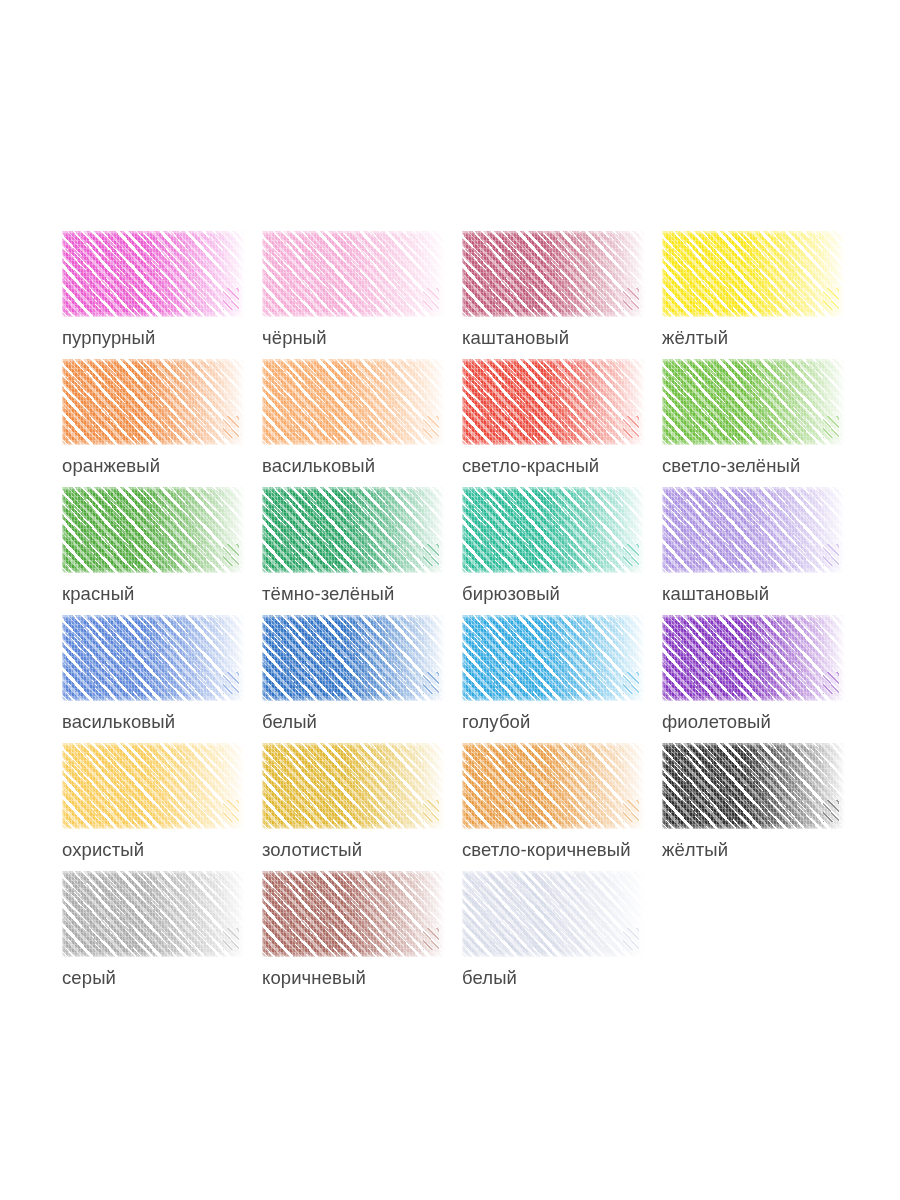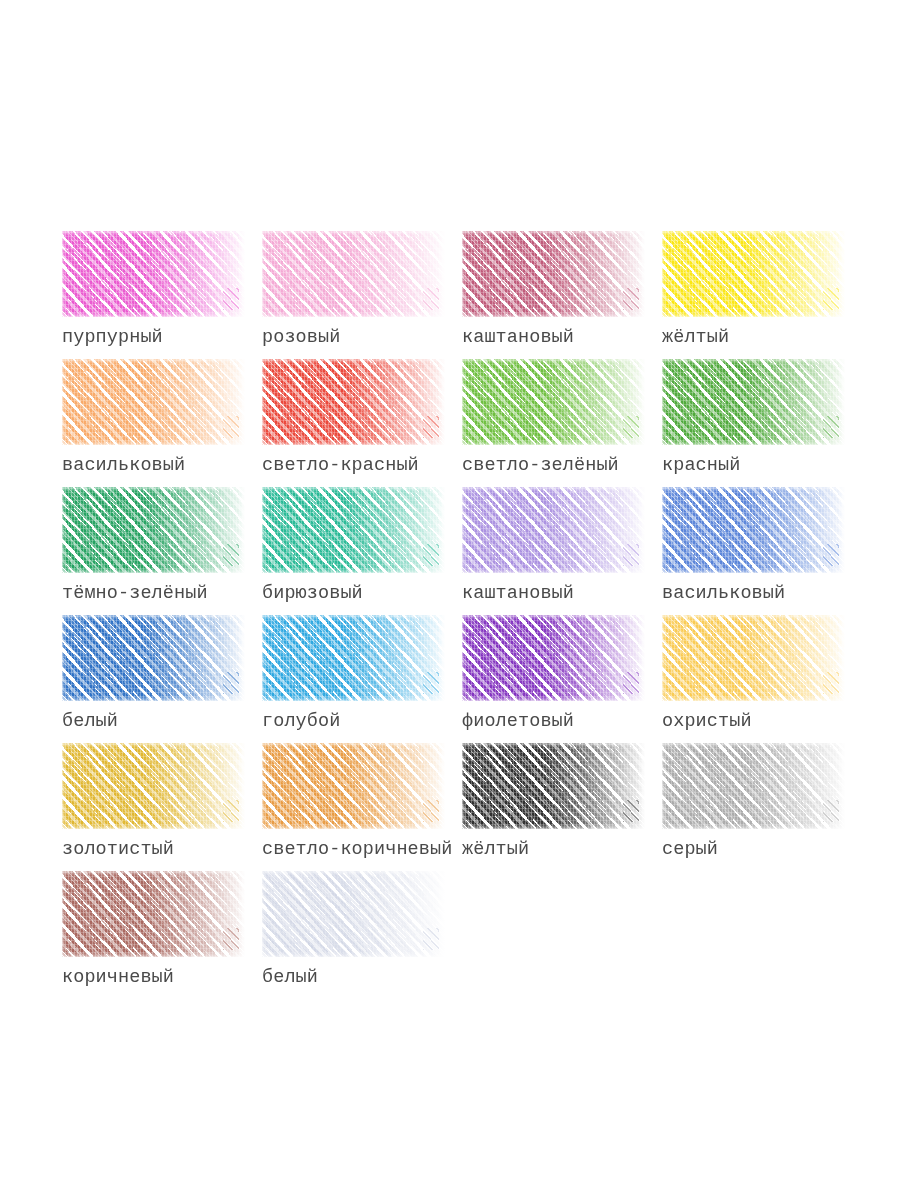--- a/index.html
+++ b/index.html
@@ -3,21 +3,21 @@
 <meta charset="utf-8">
 <title>Colour pencil swatch chart</title>
 <style>
   html,body{margin:0;padding:0;}
   body{
     width:900px;height:1200px;
     background:#ffffff;
     font-family:"Liberation Sans","DejaVu Sans",sans-serif;
     overflow:hidden;
   }
-  .sheet{position:relative;width:900px;height:1200px;background:#fff;font-family:Liberation Mono, monospace;}
+  .sheet{position:relative;width:900px;height:1200px;background:#fff;}
 
   
   .grid{
     position:absolute;
     left:62px; top:231px;
     width:800px;
     display:grid;
     grid-template-columns:repeat(4,200px);
     grid-auto-rows:128px;
   }
@@ -137,21 +137,21 @@
         <div class="swatch" style="--c: #f4a8d4;">
           <div class="hatch h1"></div>
           <div class="hatch h2"></div>
           <div class="hatch h3"></div>
           <div class="hatch h4"></div>
           <div class="grain"></div>
           <div class="fade"></div>
           <div class="edges"></div>
           <div class="stray"></div>
         </div>
-        <div class="label">розовый</div>
+        <div class="label">чёрный</div>
       </div>
       <div class="cell">
         <div class="swatch" style="--c: #bf5878;">
           <div class="hatch h1"></div>
           <div class="hatch h2"></div>
           <div class="hatch h3"></div>
           <div class="hatch h4"></div>
           <div class="grain"></div>
           <div class="fade"></div>
           <div class="edges"></div>
@@ -164,20 +164,33 @@
           <div class="hatch h1"></div>
           <div class="hatch h2"></div>
           <div class="hatch h3"></div>
           <div class="hatch h4"></div>
           <div class="grain"></div>
           <div class="fade"></div>
           <div class="edges"></div>
           <div class="stray"></div>
         </div>
         <div class="label">жёлтый</div>
+      </div>
+      <div class="cell">
+        <div class="swatch" style="--c: #f0883e;">
+          <div class="hatch h1"></div>
+          <div class="hatch h2"></div>
+          <div class="hatch h3"></div>
+          <div class="hatch h4"></div>
+          <div class="grain"></div>
+          <div class="fade"></div>
+          <div class="edges"></div>
+          <div class="stray"></div>
+        </div>
+        <div class="label">оранжевый</div>
       </div>
       <div class="cell">
         <div class="swatch" style="--c: #f8a866;">
           <div class="hatch h1"></div>
           <div class="hatch h2"></div>
           <div class="hatch h3"></div>
           <div class="hatch h4"></div>
           <div class="grain"></div>
           <div class="fade"></div>
           <div class="edges"></div>

